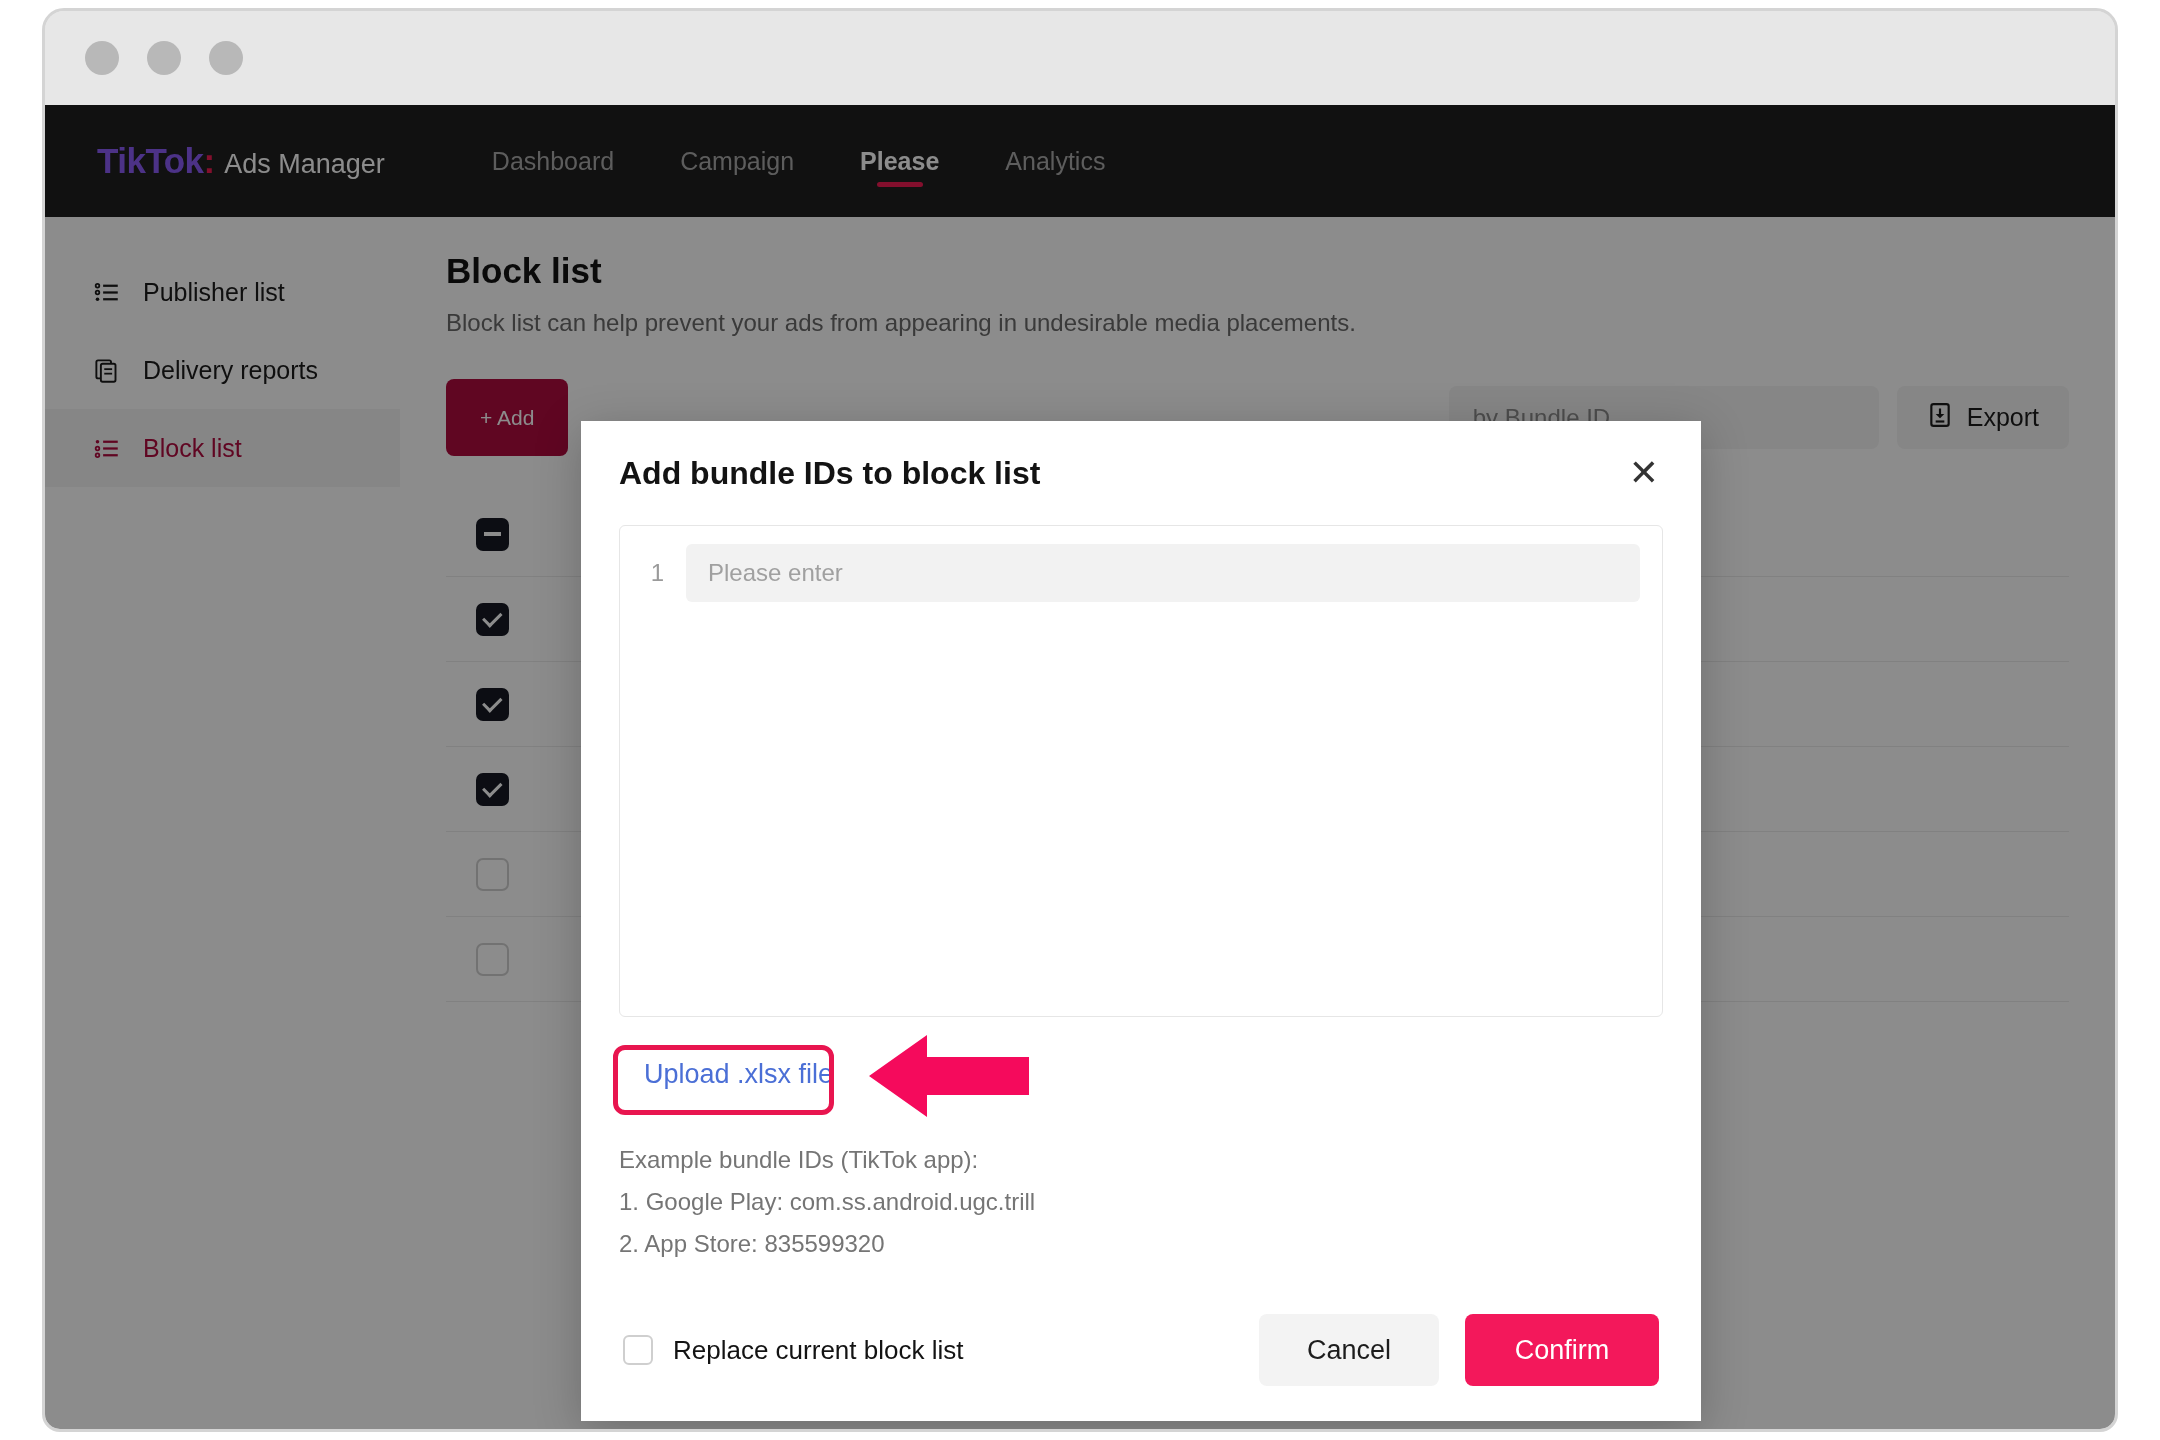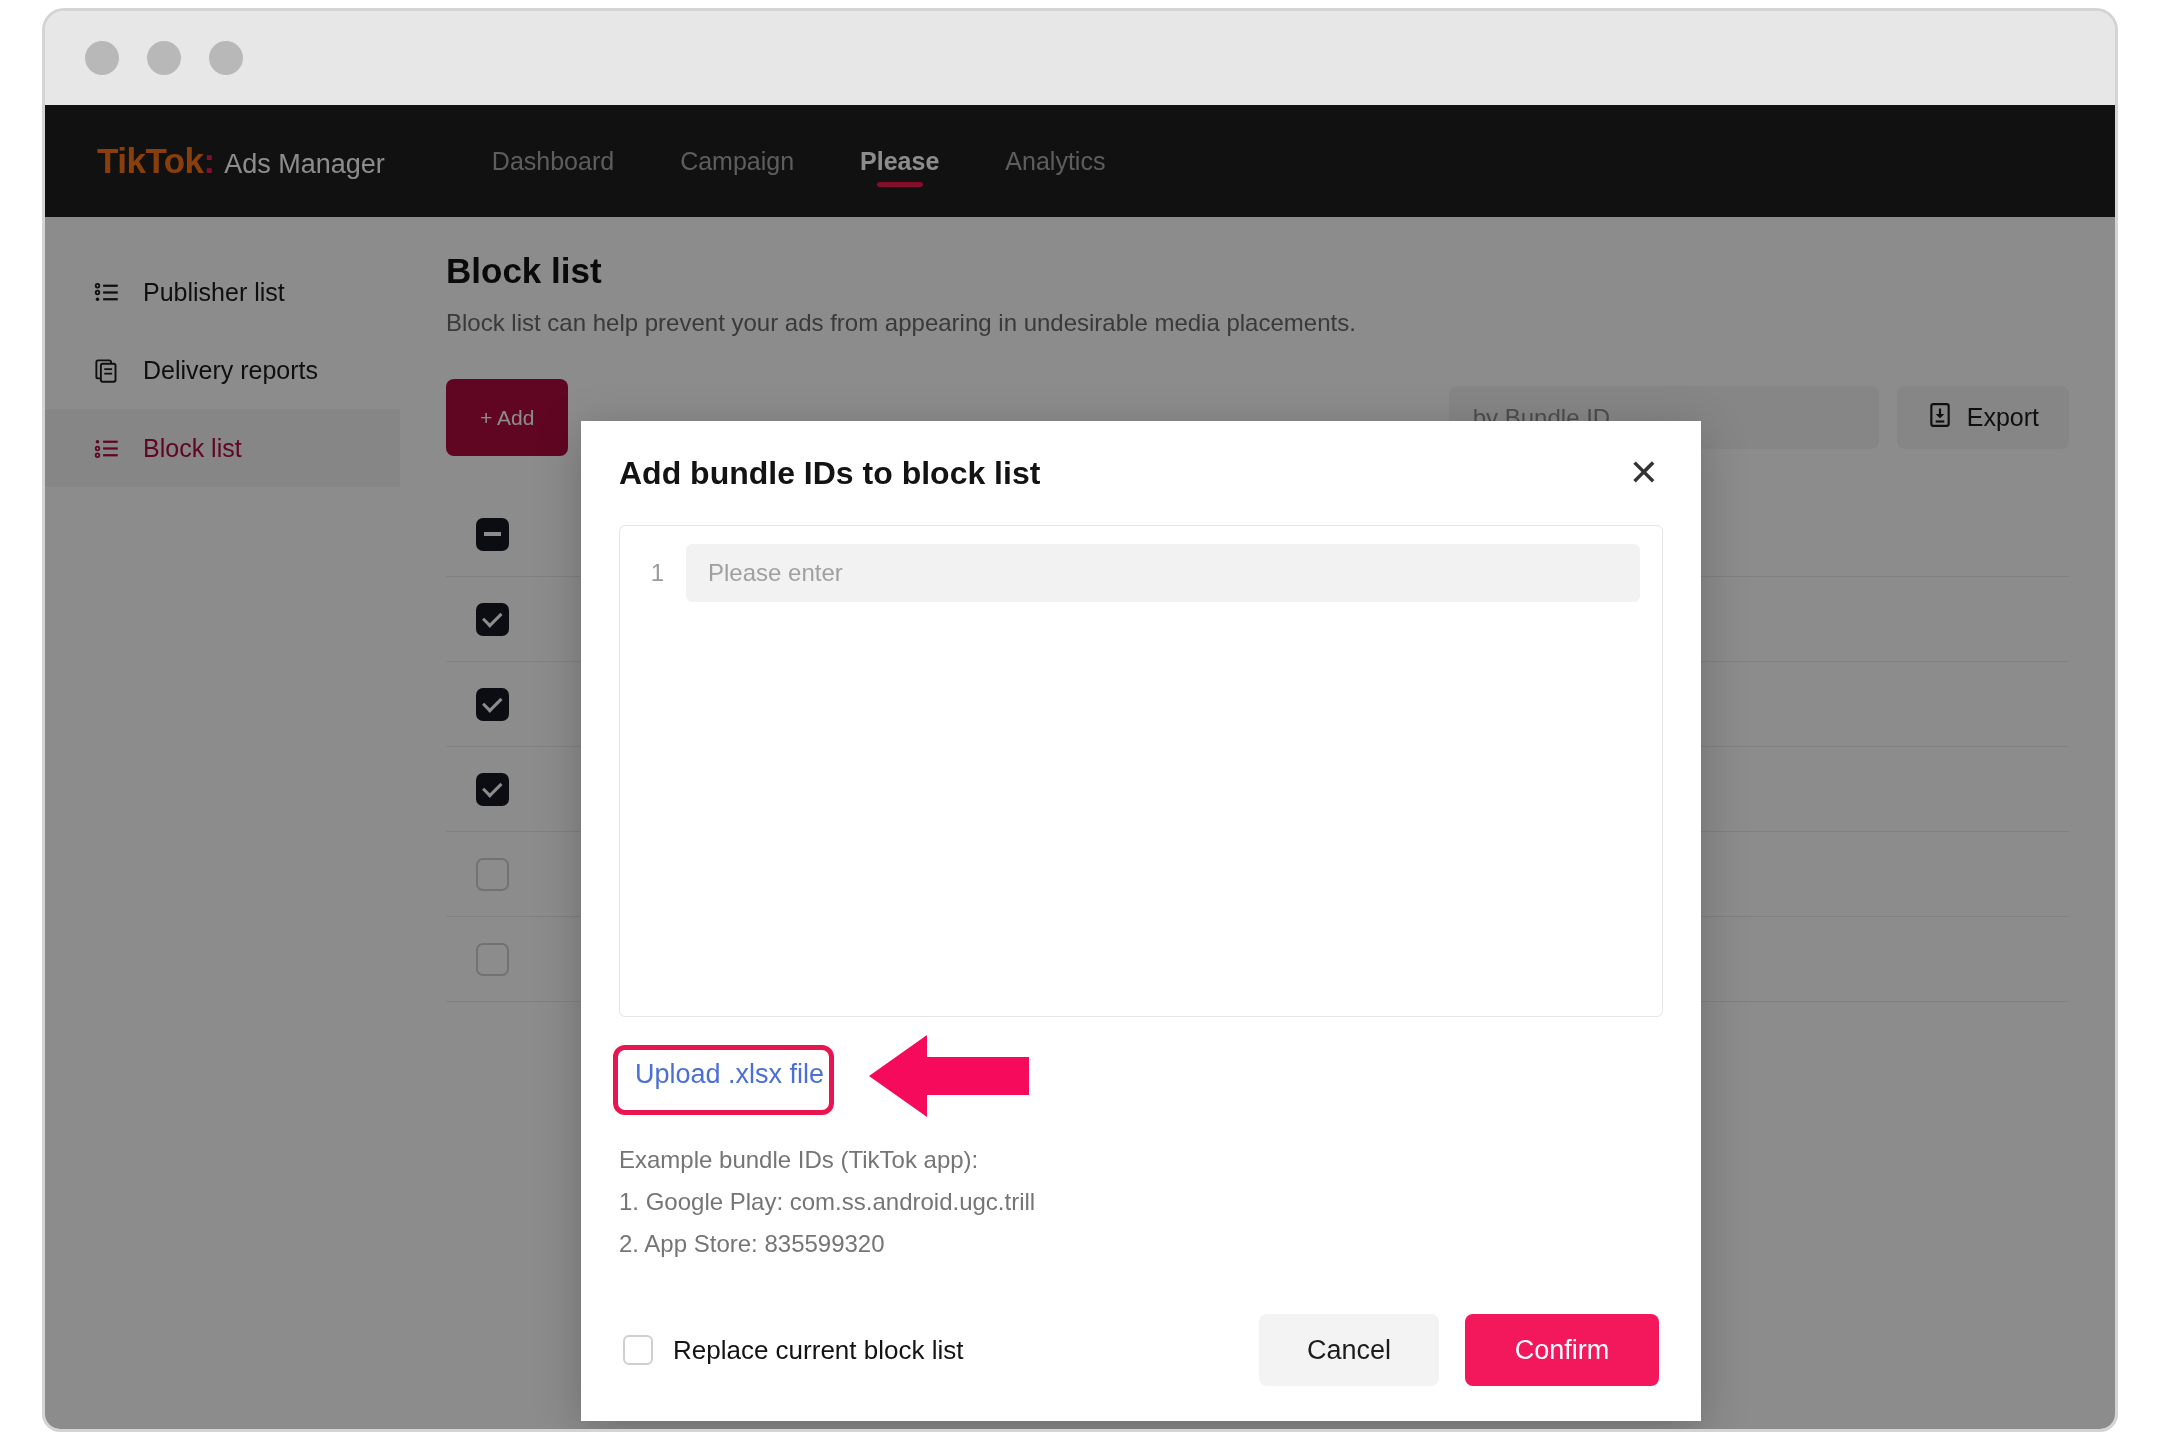--- a/index.html
+++ b/index.html
@@ -58,21 +58,21 @@
   }
   #brand {
     display: flex;
     align-items: baseline;
     margin-right: 74px;
     white-space: nowrap;
   }
   #brand-logo {
     font-size: 35px;
     font-weight: bold;
-    color: #f97316;
+    color: #8b5cf6;
     letter-spacing: -0.5px;
   }
   #brand-colon {
     font-size: 35px;
     font-weight: bold;
     color: #ee1d52;
     margin-right: 9px;
   }
   #brand-sub {
     font-size: 27px;
@@ -282,21 +282,21 @@
   #upload-wrap {
     margin-top: 28px;
     position: relative;
     height: 72px;
   }
   #upload-link {
     display: inline-block;
     font-size: 27px;
     color: #4b6fd6;
     cursor: pointer;
-    padding: 14px 16px;
+    padding: 14px 25px;
   }
   #upload-highlight {
     position: absolute;
     left: -6px; top: 0;
     width: 221px; height: 70px;
     border: 5px solid #e8154f;
     border-radius: 12px;
     pointer-events: none;
   }
   #pointer-arrow {

